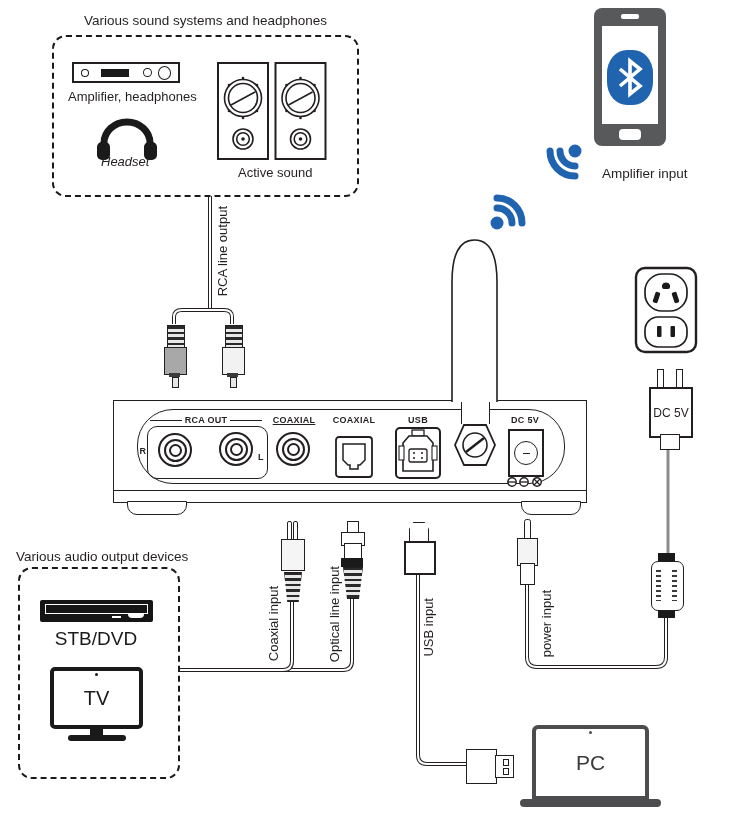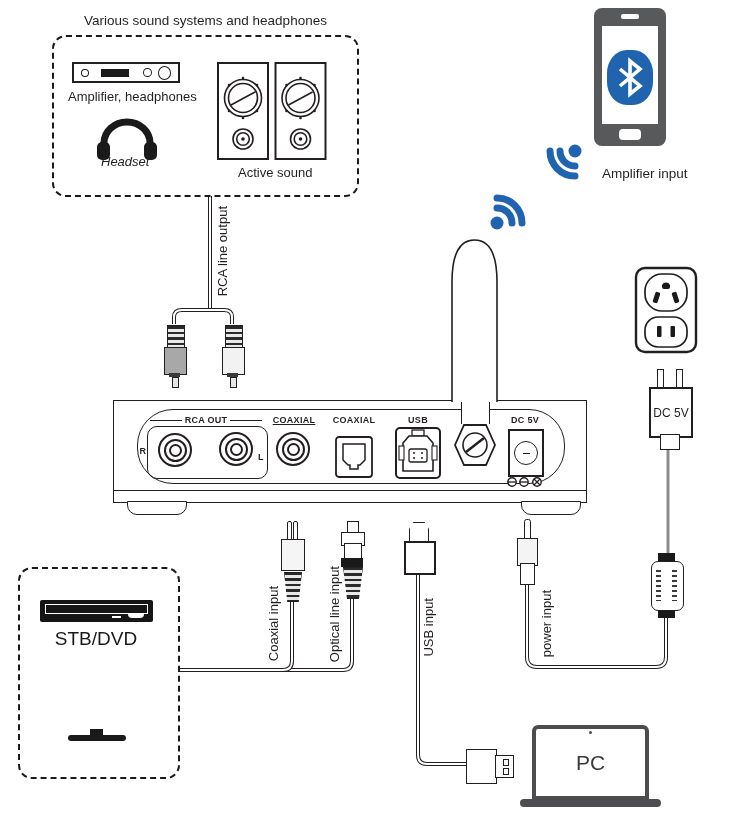--- a/index.html
+++ b/index.html
@@ -250,29 +250,34 @@
     <div class="abs" style="left:672px;top:570px;width:5px;height:31px;background:repeating-linear-gradient(180deg,#3a3a3a 0 2px,transparent 2px 5px);"></div>
   </div>
 
   <div class="abs" style="left:0;top:0;">
     <div class="abs outline" style="left:524px;top:519px;width:5px;height:21px;border-radius:2.5px 2.5px 0 0;"></div>
     <div class="abs outline" style="left:517px;top:538px;width:19px;height:26px;background:#f4f4f4;"></div>
     <div class="abs outline" style="left:520px;top:563px;width:13px;height:20px;background:#fff;"></div>
   </div>
   <div class="vlabel" style="left:539px;top:590px;">power input</div>
 
+  <div class="lbl" style="left:16px;top:549px;font-size:13.5px;">Various audio output devices</div>
   <div class="dashedbox" style="left:18px;top:567px;width:158px;height:208px;"></div>
 
   <div class="abs" style="left:40px;top:600px;width:113px;height:22px;background:#151515;border-radius:2px;">
     <div style="position:absolute;left:5px;top:4px;width:101px;height:8px;border:1.5px solid #fff;"></div>
     <div style="position:absolute;left:72px;top:16px;width:9px;height:2px;background:#fff;"></div>
     <div style="position:absolute;left:88px;top:14px;width:16px;height:4px;background:#fff;border-radius:0 0 5px 5px;"></div>
   </div>
   <div class="abs" style="left:96px;top:628px;transform:translateX(-50%);font-size:19px;color:#1a1a1a;">STB/DVD</div>
 
+  <div class="abs" style="left:50px;top:667px;width:93px;height:62px;border:4px solid #1a1a1a;border-radius:5px;background:#fff;box-sizing:border-box;">
+    <div style="position:absolute;left:50%;top:2px;width:3px;height:3px;margin-left:-1.5px;background:#1a1a1a;border-radius:50%;"></div>
+    <div style="position:absolute;left:50%;top:50%;transform:translate(-50%,-50%);font-size:20px;color:#1a1a1a;">TV</div>
+  </div>
   <div class="abs" style="left:90px;top:729px;width:13px;height:6px;background:#1a1a1a;"></div>
   <div class="abs" style="left:68px;top:735px;width:58px;height:6px;background:#1a1a1a;border-radius:3px;"></div>
 
   <div class="abs" style="left:0;top:0;">
     <div class="abs outline" style="left:287px;top:521px;width:3px;height:18px;border-radius:2px 2px 0 0;"></div>
     <div class="abs outline" style="left:293px;top:521px;width:3px;height:18px;border-radius:2px 2px 0 0;"></div>
     <div class="abs outline" style="left:281px;top:539px;width:22px;height:30px;background:#f5f5f5;"></div>
     <div class="ridges abs" style="left:284px;top:572px;width:16px;height:28px;clip-path:polygon(0 0,100% 0,82% 100%,18% 100%);"></div>
   </div>
   <div class="vlabel" style="left:266px;top:586px;">Coaxial input</div>

